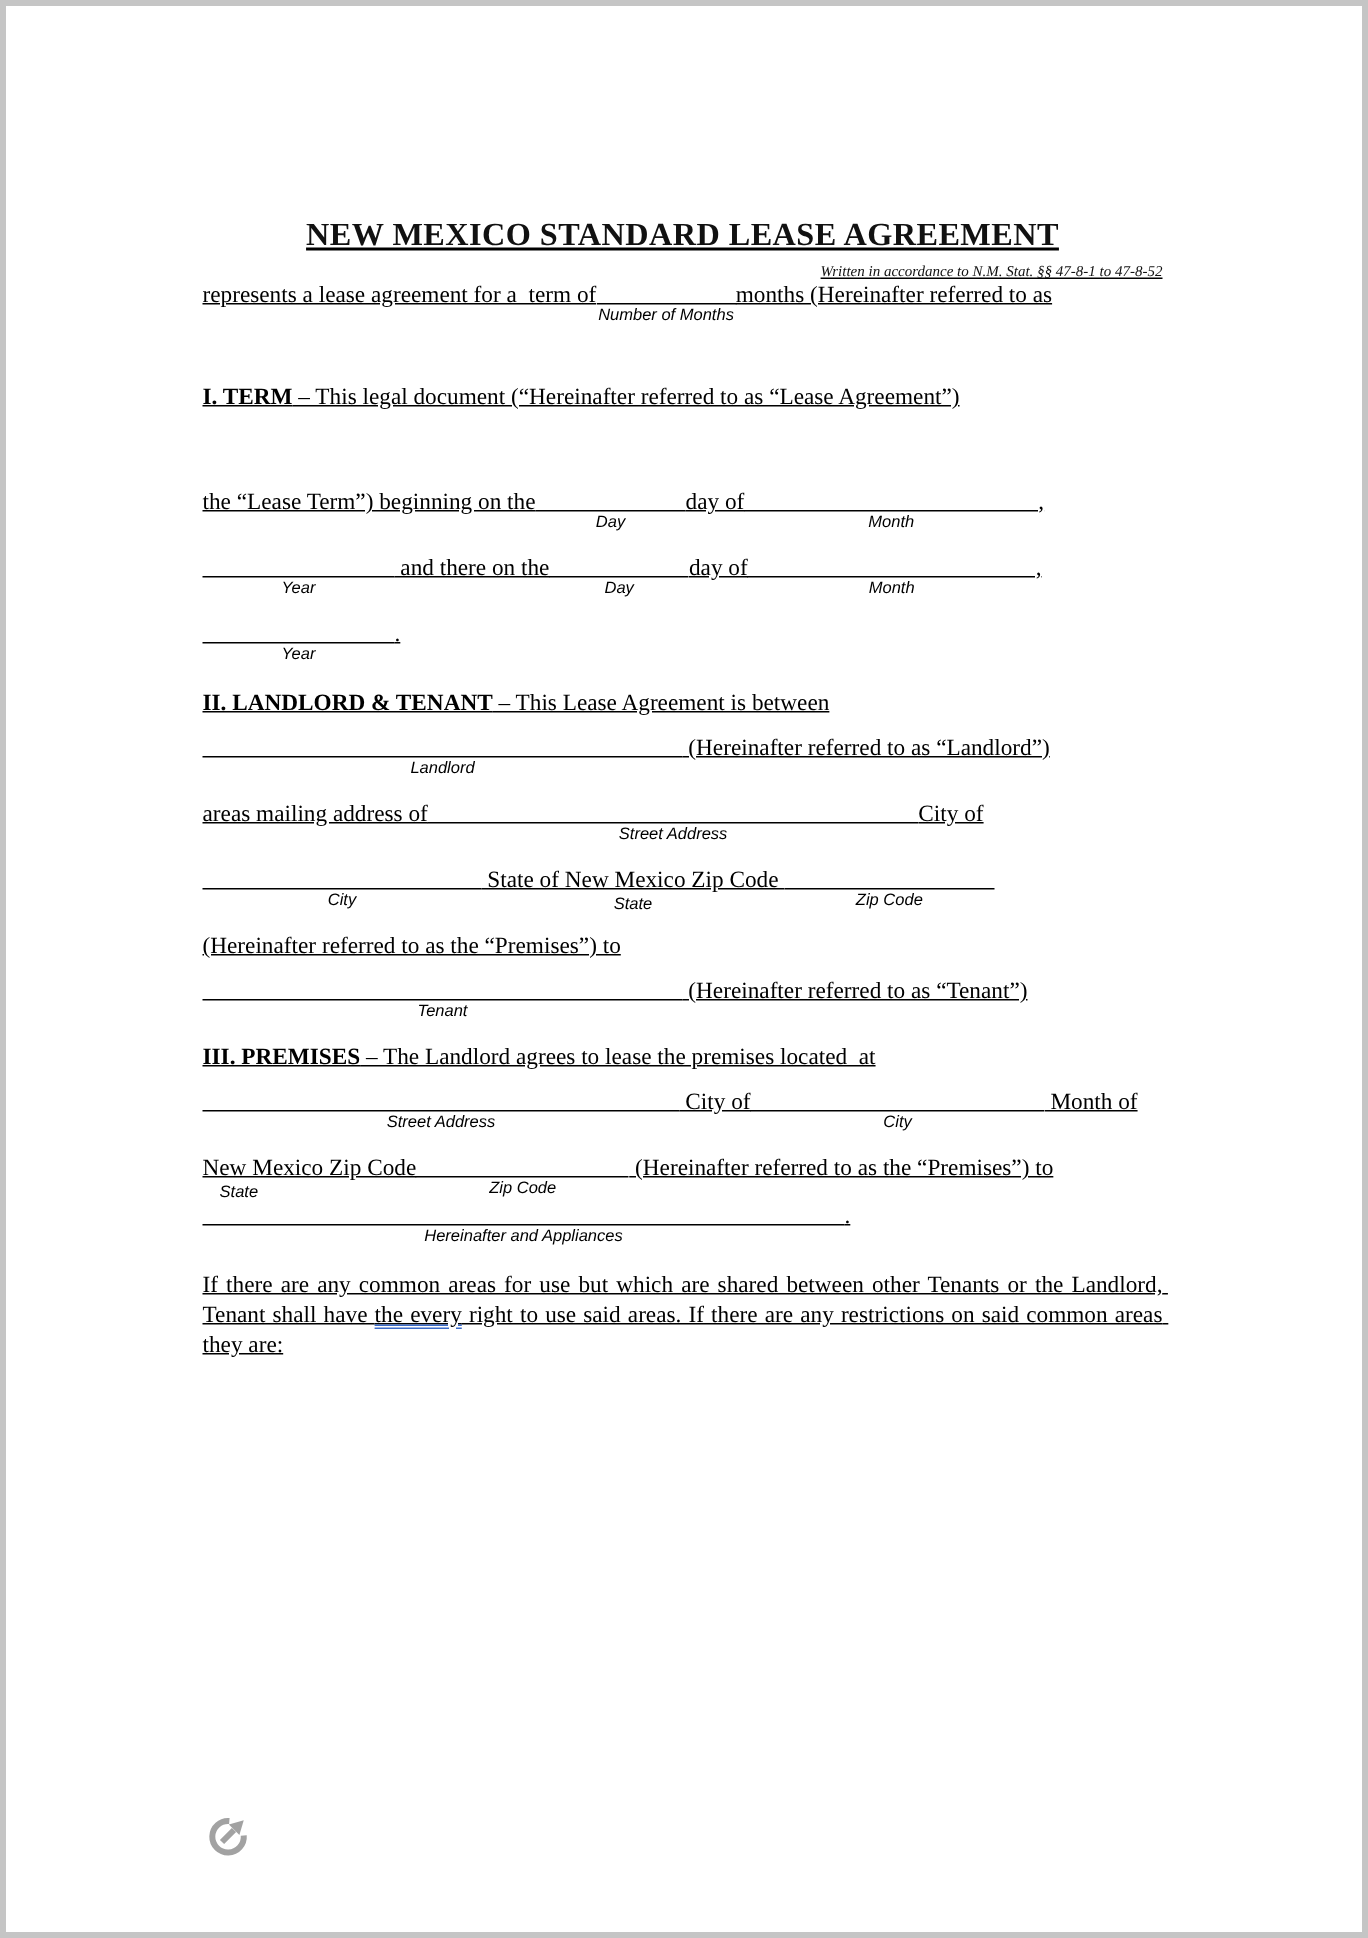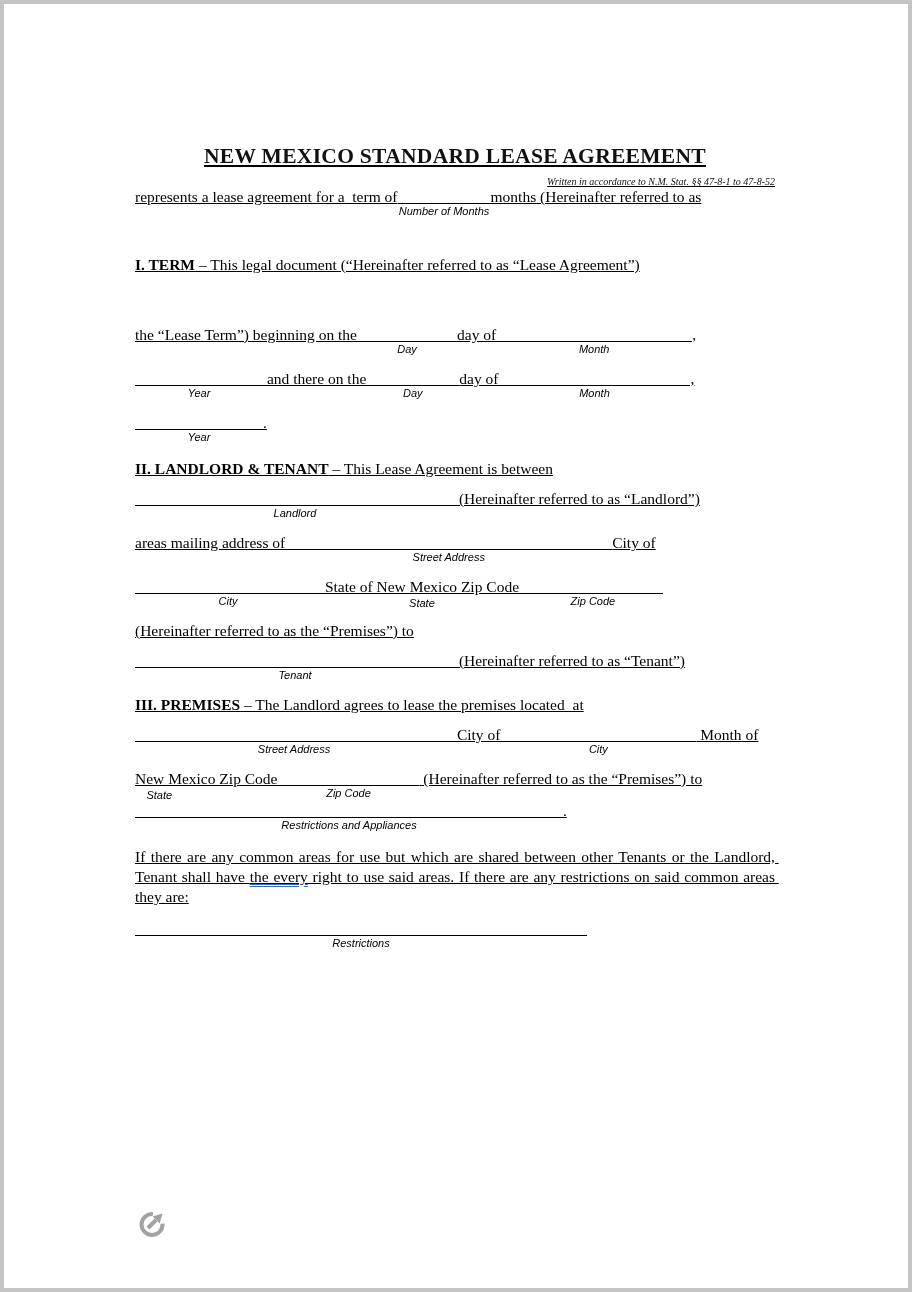--- a/index.html
+++ b/index.html
@@ -78,25 +78,24 @@
 
     <div class="line g10"><span class="blank" style="width:320px"><span class="flabel">Tenant</span></span><span> (Hereinafter referred to as “Tenant”)</span></div>
 
     <div class="line g24"><b>III. PREMISES</b><span> – The Landlord agrees to lease the premises located  at</span></div>
 
     <div class="line g10"><span class="blank" style="width:318px"><span class="flabel">Street Address</span></span><span> City of</span><span class="blank" style="width:196px"><span class="flabel">City</span></span><span> Month of</span></div>
 
     <div class="line g24"><span class="ltext"><span>New Mexico Zip Code</span><span class="flabel lbl-left17">State</span></span><span class="blank" style="width:142px"><span class="flabel">Zip Code</span></span><span> (Hereinafter referred to as the “Premises”) to</span></div>
 
 
-    <div class="line g12"><span class="blank" style="width:428px"><span class="flabel">Restrictions and Appliances</span></span><span>.</span></div>
+    <div class="line g12"><span class="blank" style="width:428px"><span class="flabel">Hereinafter and Appliances</span></span><span>.</span></div>
 
     <div class="line para g26"><span>If there are any common areas for use but which are shared between other Tenants or the Landlord, Tenant shall have </span><span class="grammar">the every</span><span> right to use said areas. If there are any restrictions on said common areas they are:</span></div>
 
-    <div class="line g12"><span class="blank" style="width:452px"><span class="flabel">Restrictions</span></span></div>
 
   </div>
 
   <div class="corner-icon" style="color: rgb(162, 162, 162);">
     <svg width="32" height="32" viewBox="0 0 32 32">
       <path d="M 15.9 7 A 10.5 10.5 0 1 0 25.5 16.6" fill="none" stroke="currentColor" stroke-width="4"></path>
       <line x1="11" y1="21" x2="19" y2="13" stroke="currentColor" stroke-width="4"></line>
       <polygon points="25.5,6.5 15.6,9.4 22.6,16.4" fill="currentColor"></polygon>
     </svg>
   </div>

